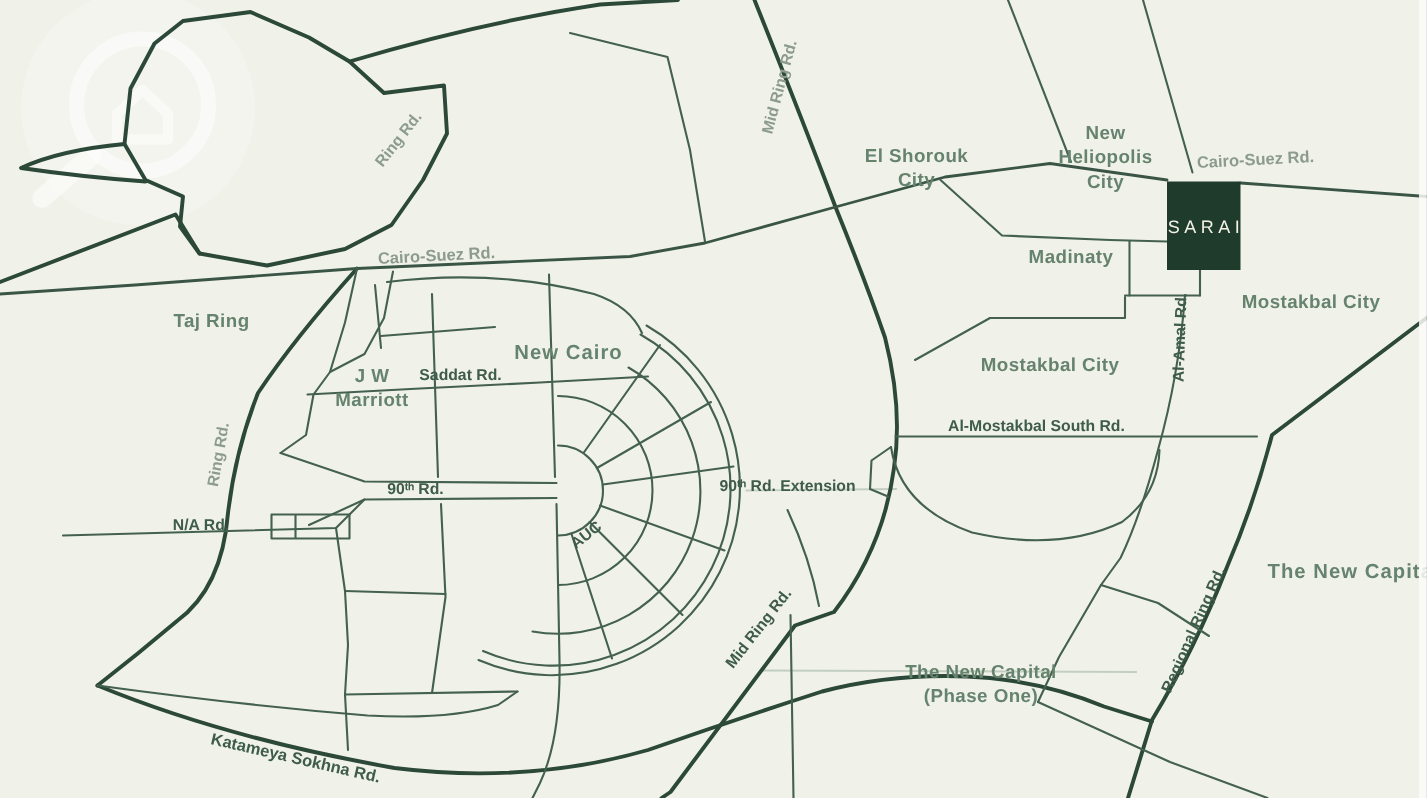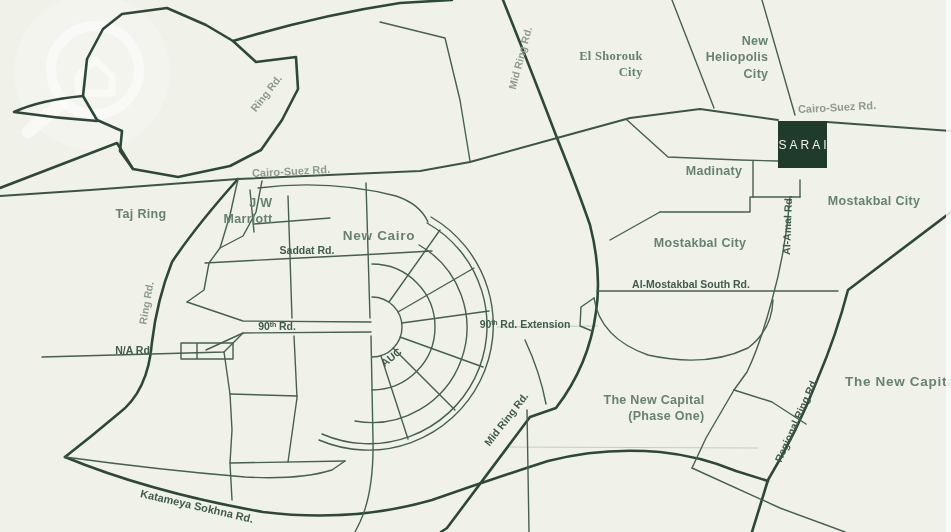--- a/index.html
+++ b/index.html
@@ -10,28 +10,28 @@
   html,body{margin:0;padding:0;background:#ddd;}
   .map{position:relative;width:951px;height:532px;overflow:hidden;
        background:var(--background);font-family:"Liberation Sans",sans-serif;}
   .roads{position:absolute;inset:0;}
   .rt{stroke:var(--road-dark);stroke-width:2.6;fill:none;stroke-linecap:round;stroke-linejoin:round}
   .rm{stroke:#3a5546;stroke-width:1.9;fill:none;stroke-linecap:round;stroke-linejoin:round}
   .r {stroke:var(--road);stroke-width:1.4;fill:none;stroke-linecap:round;stroke-linejoin:round}
   .rl{stroke:var(--road-light);stroke-width:1.2;fill:none;stroke-linecap:butt}
   .lbl{position:absolute;transform:translate(-50%,-50%) rotate(var(--rot,0deg));
        white-space:nowrap;pointer-events:none;}
-  .ml{white-space:pre-line;text-align:right;line-height:1.3;}
+  .ml{white-space:pre-line;text-align:center;line-height:1.3;margin-top:48px;}
   .city{color:var(--city-label);font-weight:700;font-size:12.5px;letter-spacing:.3px;}
   .city-lg{font-size:13.5px;letter-spacing:.7px;text-align:right;}
   .rlab{color:var(--road-label-dark);font-weight:700;font-size:10.5px;}
   .muted{color:var(--road-label-muted);font-weight:700;font-size:10.5px;}
   .sz11{font-size:11px;}
   .nocenter{transform:translateY(-50%);}
-  .sarai-box{position:absolute;left:778px;top:121px;width:49px;height:47px;
+  .sarai-box{position:absolute;left:778px;top:121px;width:49px;height:59px;
        background:var(--project-box-bg);color:var(--project-box-text);
        display:flex;align-items:center;justify-content:center;
        font-size:12px;letter-spacing:3px;padding-left:3px;box-sizing:border-box;
        font-weight:400;}
   .edge-strip{position:absolute;right:0;top:0;width:5px;height:100%;background:rgba(251,251,248,.85);}
 </style>
 </head>
 <body>
 
 <div class="map">
@@ -107,21 +107,21 @@
       <path d="M230,394 L297,396"></path>
       <path d="M230,463 L345,461"></path>
       <path d="M65,457 Q160,470 245,477 Q300,480 332,470 L345,461"></path>
     </g>
   </svg>
 
   <div class="sarai-box">SARAI</div>
 
   <div class="lbl muted" style="left:266px;top:93px;--rot:-52deg;">Ring Rd.</div>
   <div class="lbl muted" style="left:520px;top:58px;--rot:-75deg;">Mid Ring Rd.</div>
-  <div class="lbl city ml" style="left:611px;top:64px;font-family:Liberation Serif, serif;">El Shorouk
+  <div class="lbl city ml" style="left:611px;top:64px;">El Shorouk
 City</div>
   <div class="lbl city ml" style="left:737px;top:57px;">New
 Heliopolis
 City</div>
   <div class="lbl muted sz11" style="left:291px;top:171px;--rot:-3deg;">Cairo-Suez Rd.</div>
   <div class="lbl muted sz11" style="left:837px;top:107px;--rot:-3deg;">Cairo-Suez Rd.</div>
   <div class="lbl city" style="left:686px;top:171px;margin-left:28px;">Madinaty</div>
   <div class="lbl city" style="left:874px;top:201px;">Mostakbal City</div>
   <div class="lbl city" style="left:700px;top:243px;">Mostakbal City</div>
   <div class="lbl city" style="left:141px;top:214px;">Taj Ring</div>

